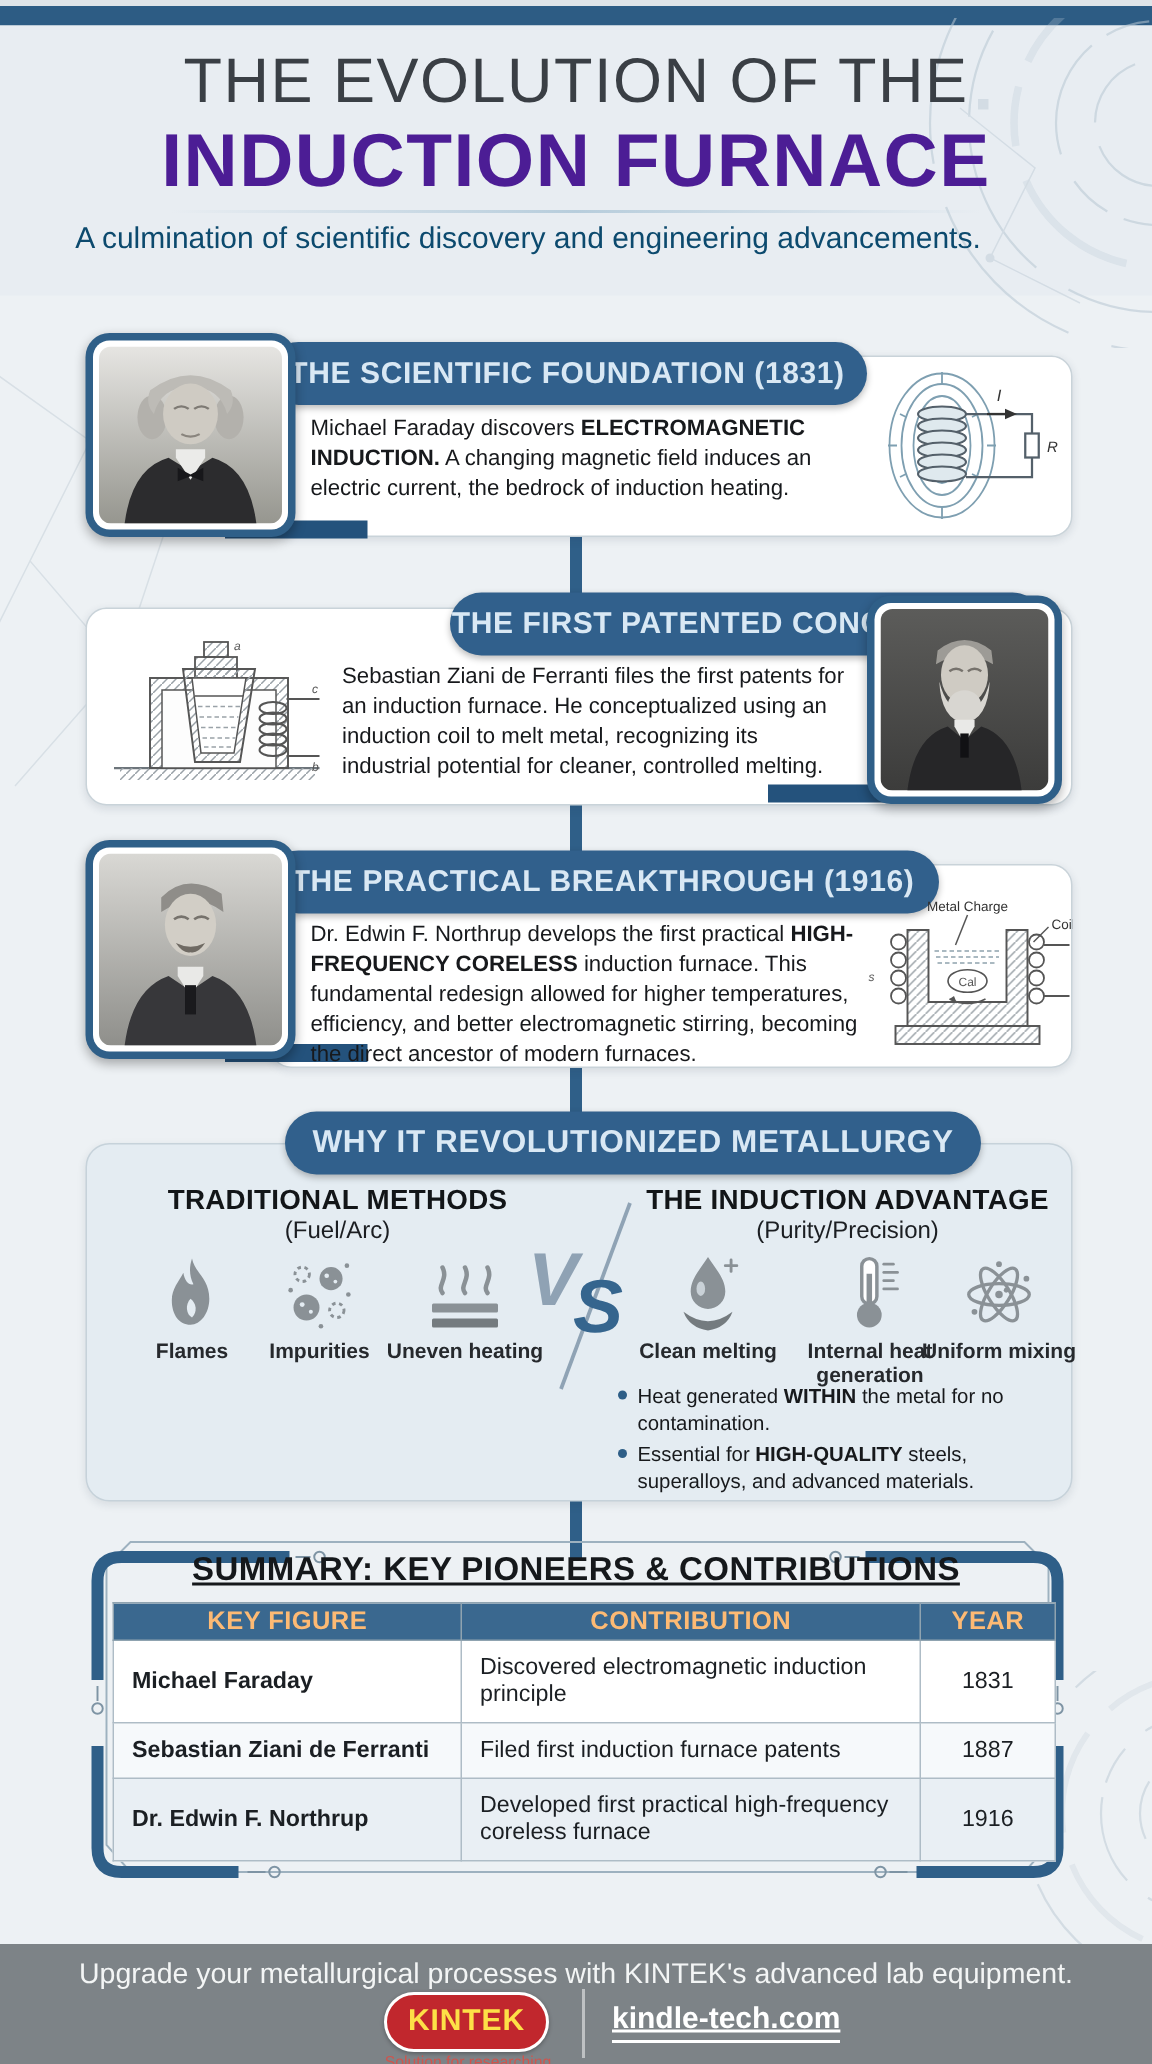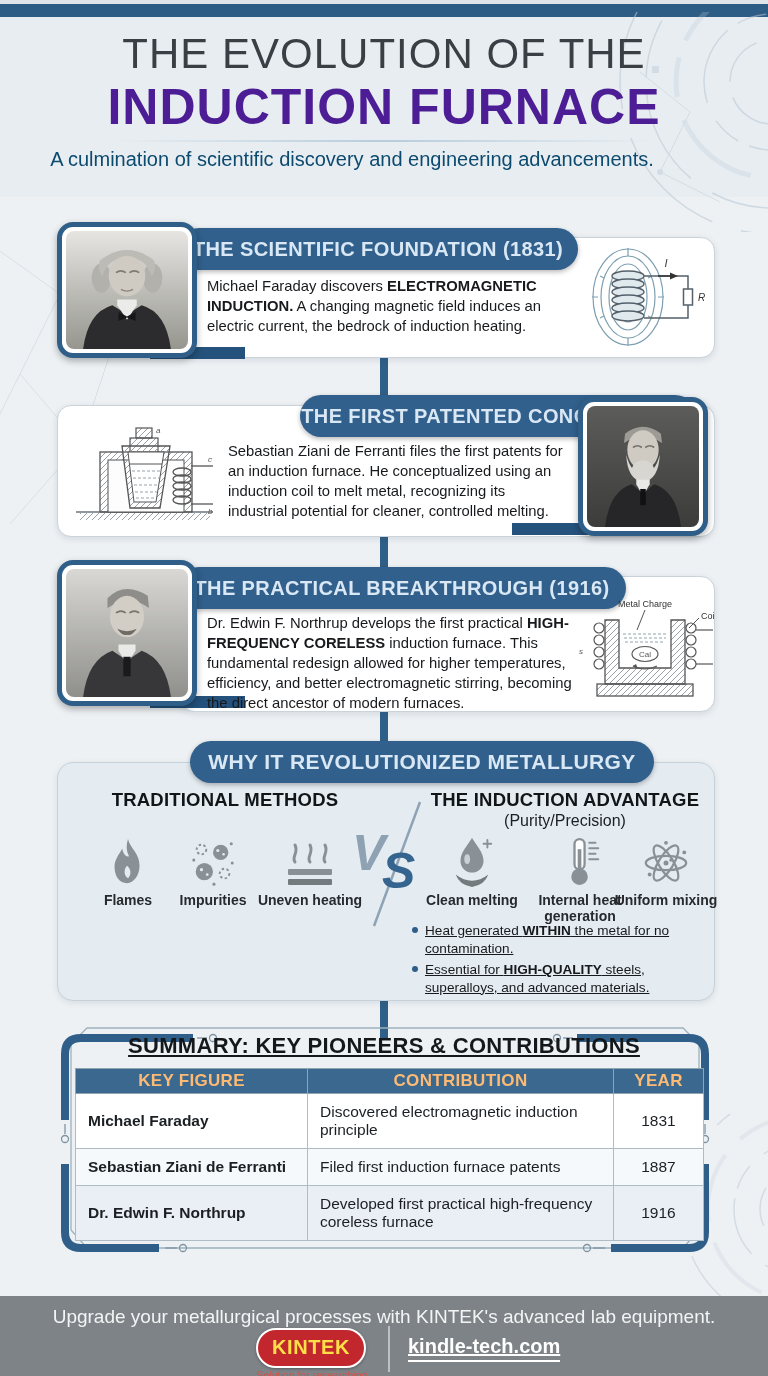--- a/index.html
+++ b/index.html
@@ -29,21 +29,21 @@
   .tab{height:12px;background:#24527c;}
   .conn{width:8px;background:#2f5f88;left:380px;}
   .body{font-size:14.8px;line-height:1.35;color:#17191c;}
   .b{font-weight:700;}
   .colhead{font-weight:700;font-size:18.5px;color:#121518;text-align:center;letter-spacing:.2px;}
   .colsub{font-size:16px;color:#1b1e22;text-align:center;}
   .iconlab{font-size:14px;font-weight:700;color:#26292d;text-align:center;line-height:1.15;}
   .vs-v{position:absolute;left:2px;top:8px;font-size:50px;font-style:italic;font-weight:800;color:#8fa2b4;}
   .vs-s{position:absolute;left:32px;top:26px;font-size:50px;font-style:italic;font-weight:800;color:#35658e;}
   .bullets{left:412px;top:918px;width:302px;font-size:13.6px;color:#17191c;line-height:1.32;}
-  .brow{display:flex;gap:7px;margin-bottom:3px;text-decoration:underline;}
+  .brow{display:flex;gap:7px;margin-bottom:3px;}
   .bdot{width:6px;height:6px;border-radius:50%;background:#2e5e87;margin-top:5px;flex:none;}
   .sumtitle{left:0;top:1029px;width:768px;text-align:center;font-size:22px;font-weight:800;
             color:#15181b;letter-spacing:.3px;text-decoration:underline;}
   table.sum{position:absolute;left:75px;top:1064px;width:628px;border-collapse:collapse;
             background:#fff;table-layout:fixed;border:1.5px solid #8fa3b0;}
   table.sum th{background:#3a688f;color:#fdba74;font-size:17px;font-weight:700;
                padding:2px 6px;border:1px solid #8fa3b0;letter-spacing:.3px;}
   table.sum td{border:1px solid #aebcc6;font-size:15.5px;color:#1b1f23;padding:9px 12px;}
   td.fig{font-weight:700;}
   td.yr{text-align:center;}
@@ -294,20 +294,21 @@
     <text x="126" y="21" font-size="9" fill="#333">Coil</text>
     <text x="4" y="56" font-size="8" font-style="italic" fill="#555">s</text>
   </svg>
 
   <div class="abs panel" style="left:57px;top:758px;width:656px;height:237px"></div>
   <div class="abs pill" style="left:190px;top:737px;width:464px;font-size:21px">
     <span>WHY IT REVOLUTIONIZED METALLURGY</span>
   </div>
 
   <div class="abs colhead" style="left:85px;top:785px;width:280px">TRADITIONAL METHODS</div>
+  <div class="abs colsub" style="left:85px;top:808px;width:280px">(Fuel/Arc)</div>
 
   <svg class="abs" style="left:106px;top:833px;width:44px;height:50px" viewBox="0 0 44 52">
     <path d="M22,2 C24,12 34,16 34,30 C34,40 28,48 21,48 C13,48 8,41 8,31 C8,23 13,18 16,12 C17,18 20,21 23,20 C20,14 20,8 22,2 Z" fill="#8a9196"></path>
     <path d="M21,30 C25,33 26,39 22,43 C18,41 17,34 21,30 Z" fill="#e4ecf2"></path>
   </svg>
   <svg class="abs" style="left:188px;top:834px;width:50px;height:50px" viewBox="0 0 52 52">
     <circle cx="14" cy="12" r="5" fill="none" stroke="#8a9196" stroke-width="2" stroke-dasharray="2.5,2.5"></circle>
     <circle cx="34" cy="15" r="8" fill="#8a9196"></circle>
     <circle cx="31" cy="13" r="1.6" fill="#e4ecf2"></circle>
       <circle cx="37" cy="17" r="1.3" fill="#e4ecf2"></circle>

